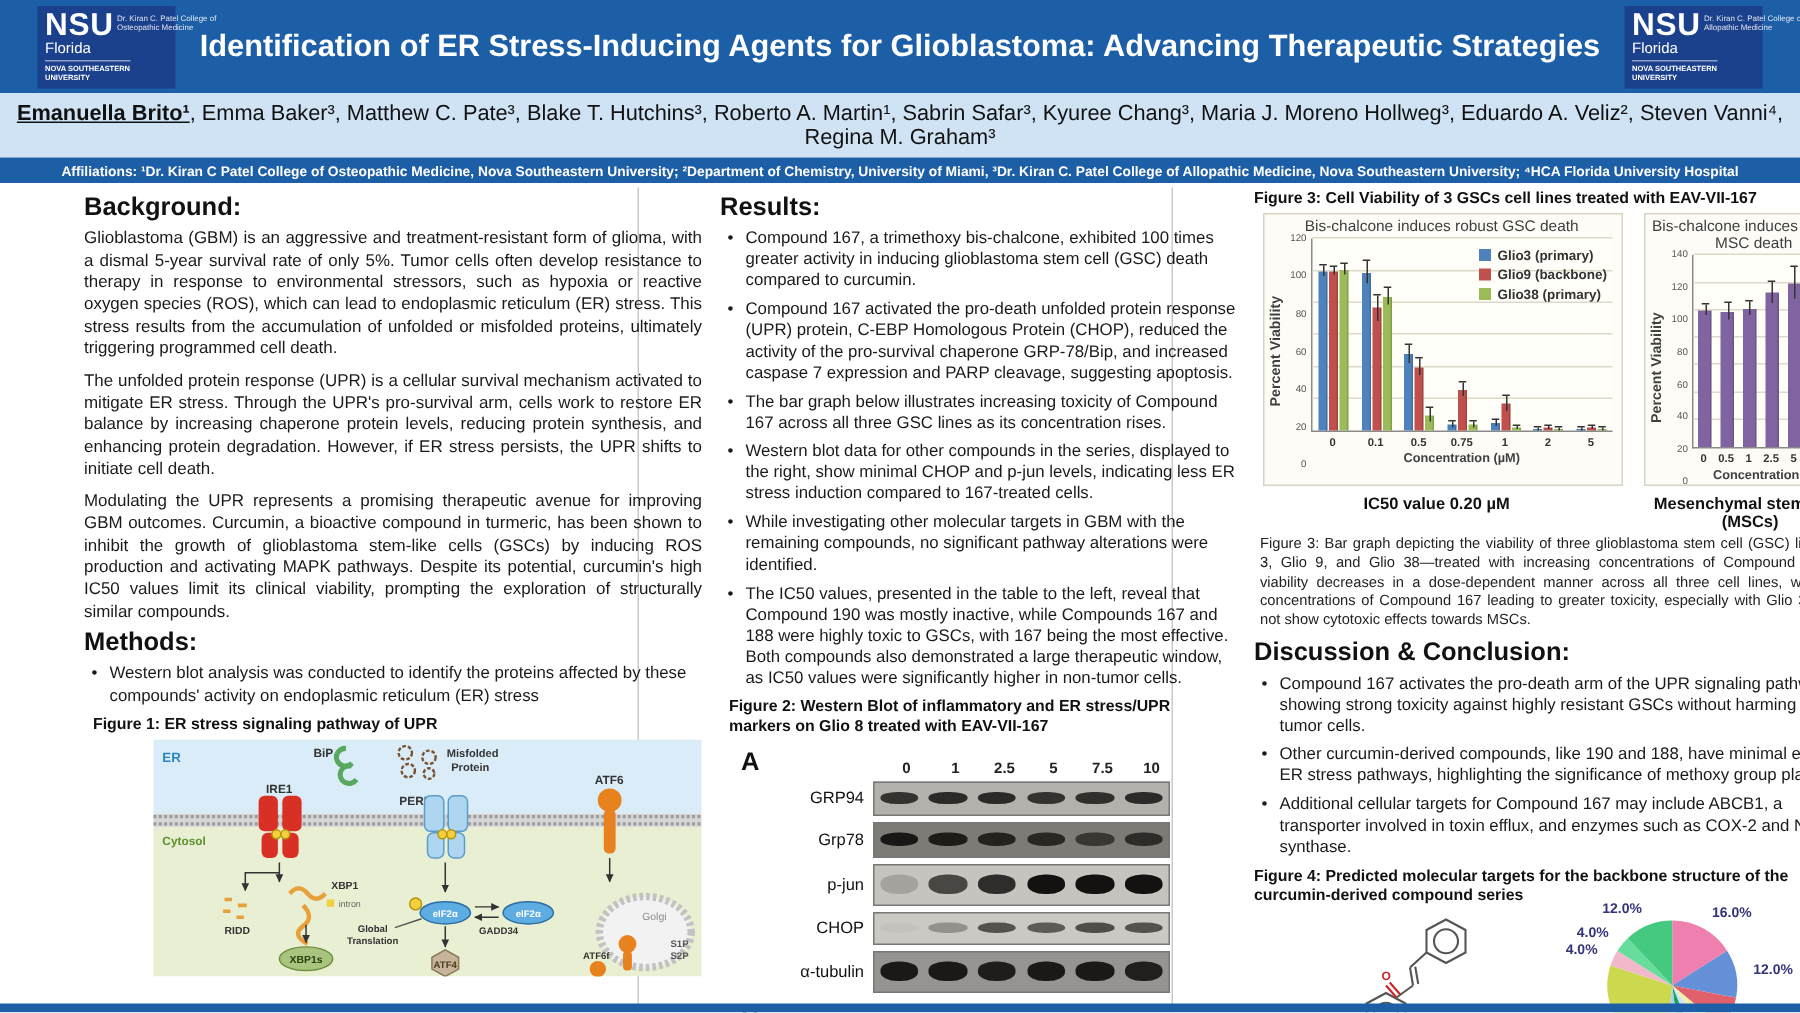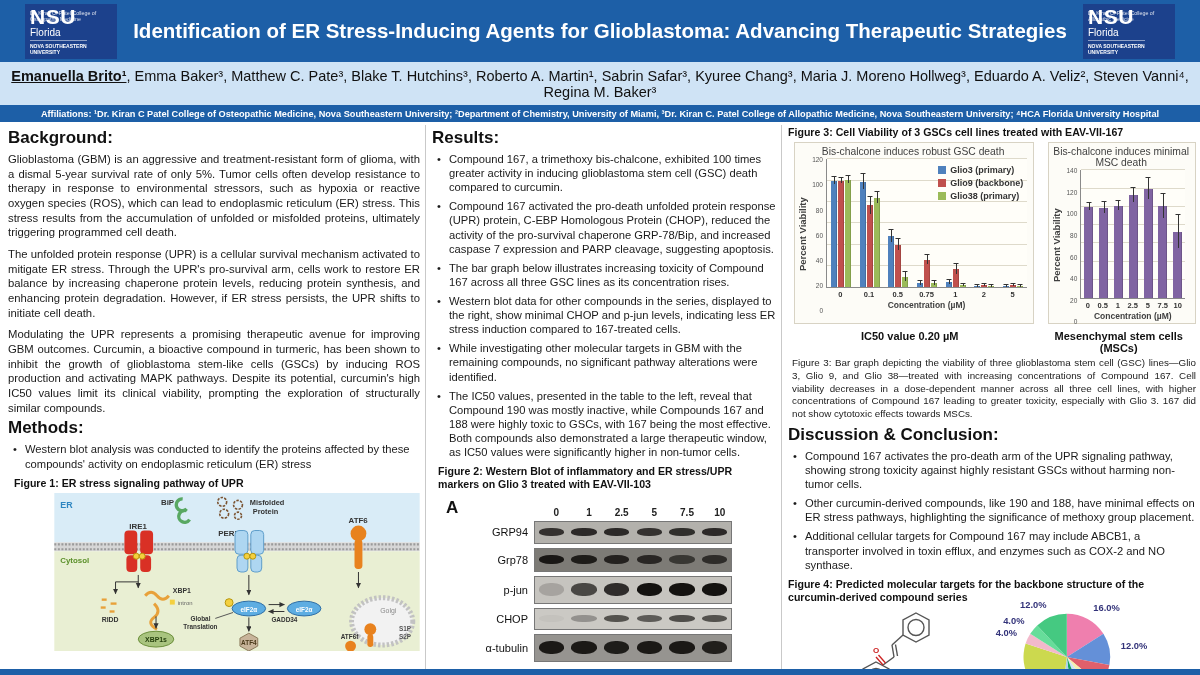--- a/index.html
+++ b/index.html
@@ -26,21 +26,21 @@
     display:flex;flex-direction:column;align-items:center;justify-content:center;
     font-size:14.5px;color:#111;}
   .authors .l1{white-space:nowrap;}
   .authors .lead{font-weight:bold;text-decoration:underline;}
   .affil{position:absolute;top:105px;left:0;right:0;height:17px;background:#1d5fa7;
     color:#fff;font-size:9.2px;font-weight:bold;display:flex;align-items:center;
     justify-content:center;}
 
   
   .content{position:absolute;top:122px;left:0;right:0;bottom:0;background:#fff;}
-  .col{position:absolute;top:4px;bottom:0;}
+  .col{position:absolute;top:4px;bottom:0;margin-left:48px;}
   .col-left{left:8px;width:412px;}
   .col-mid{left:432px;width:344px;}
   .col-right{left:788px;width:408px;}
   .vr{position:absolute;top:3px;bottom:0;width:1px;background:#c9c9c9;}
   .vr1{left:425px;}.vr2{left:781px;}
 
   h2.sec{font-size:17px;font-weight:bold;color:#111;margin:2px 0 4px 0;}
   .para{font-size:11.3px;line-height:1.3;color:#1a1a1a;text-align:justify;margin:0 0 7px 0;}
   ul.blt{list-style:none;margin:2px 0 6px 0;padding:0;}
   ul.blt li{position:relative;font-size:11.2px;line-height:1.26;color:#1a1a1a;
@@ -120,21 +120,21 @@
     <div class="logo logo-right">
       <div class="acr">NSU</div>
       <div class="reg">Florida</div>
       <div class="col">Dr. Kiran C. Patel College of Allopathic Medicine</div>
       <div class="uni">NOVA SOUTHEASTERN UNIVERSITY</div>
     </div>
   </div>
 
   <div class="authors">
     <div class="l1"><span class="lead">Emanuella Brito¹</span><span>, Emma Baker³, Matthew C. Pate³, Blake T. Hutchins³, Roberto A. Martin¹, Sabrin Safar³, Kyuree Chang³, Maria J. Moreno Hollweg³, Eduardo A. Veliz², Steven Vanni⁴,</span></div>
-    <div class="l2">Regina M. Baker³</div>
+    <div class="l2">Regina M. Graham³</div>
   </div>
   <div class="affil">Affiliations: ¹Dr. Kiran C Patel College of Osteopathic Medicine, Nova Southeastern University; ²Department of Chemistry, University of Miami, ³Dr. Kiran C. Patel College of Allopathic Medicine, Nova Southeastern University; ⁴HCA Florida University Hospital</div>
 
   <div class="content">
     <div class="vr vr1"></div>
     <div class="vr vr2"></div>
 
     <section class="col col-left">
       <h2 class="sec">Background:</h2>
       <p class="para">Glioblastoma (GBM) is an aggressive and treatment-resistant form of glioma, with a dismal 5-year survival rate of only 5%. Tumor cells often develop resistance to therapy in response to environmental stressors, such as hypoxia or reactive oxygen species (ROS), which can lead to endoplasmic reticulum (ER) stress. This stress results from the accumulation of unfolded or misfolded proteins, ultimately triggering programmed cell death.</p>
@@ -253,21 +253,21 @@
     <section class="col col-mid">
       <h2 class="sec">Results:</h2>
       <ul class="blt">
         <li>Compound 167, a trimethoxy bis-chalcone, exhibited 100 times greater activity in inducing glioblastoma stem cell (GSC) death compared to curcumin.</li>
         <li>Compound 167 activated the pro-death unfolded protein response (UPR) protein, C-EBP Homologous Protein (CHOP), reduced the activity of the pro-survival chaperone GRP-78/Bip, and increased caspase 7 expression and PARP cleavage, suggesting apoptosis.</li>
         <li>The bar graph below illustrates increasing toxicity of Compound 167 across all three GSC lines as its concentration rises.</li>
         <li>Western blot data for other compounds in the series, displayed to the right, show minimal CHOP and p-jun levels, indicating less ER stress induction compared to 167-treated cells.</li>
         <li>While investigating other molecular targets in GBM with the remaining compounds, no significant pathway alterations were identified.</li>
         <li>The IC50 values, presented in the table to the left, reveal that Compound 190 was mostly inactive, while Compounds 167 and 188 were highly toxic to GSCs, with 167 being the most effective. Both compounds also demonstrated a large therapeutic window, as IC50 values were significantly higher in non-tumor cells.</li>
       </ul>
-      <div class="figcap">Figure 2: Western Blot of inflammatory and ER stress/UPR markers on Glio 3 treated with EAV-VII-103</div>
+      <div class="figcap">Figure 2: Western Blot of inflammatory and ER stress/UPR markers on Glio 8 treated with EAV-VII-167</div>
 
       <div class="blot-wrap">
         <div class="blot-header">
           <span class="panel-letter">A</span>
           <div class="lane-row">
               <div class="lane-label">0</div>
               <div class="lane-label">1</div>
               <div class="lane-label">2.5</div>
               <div class="lane-label">5</div>
               <div class="lane-label">7.5</div>

